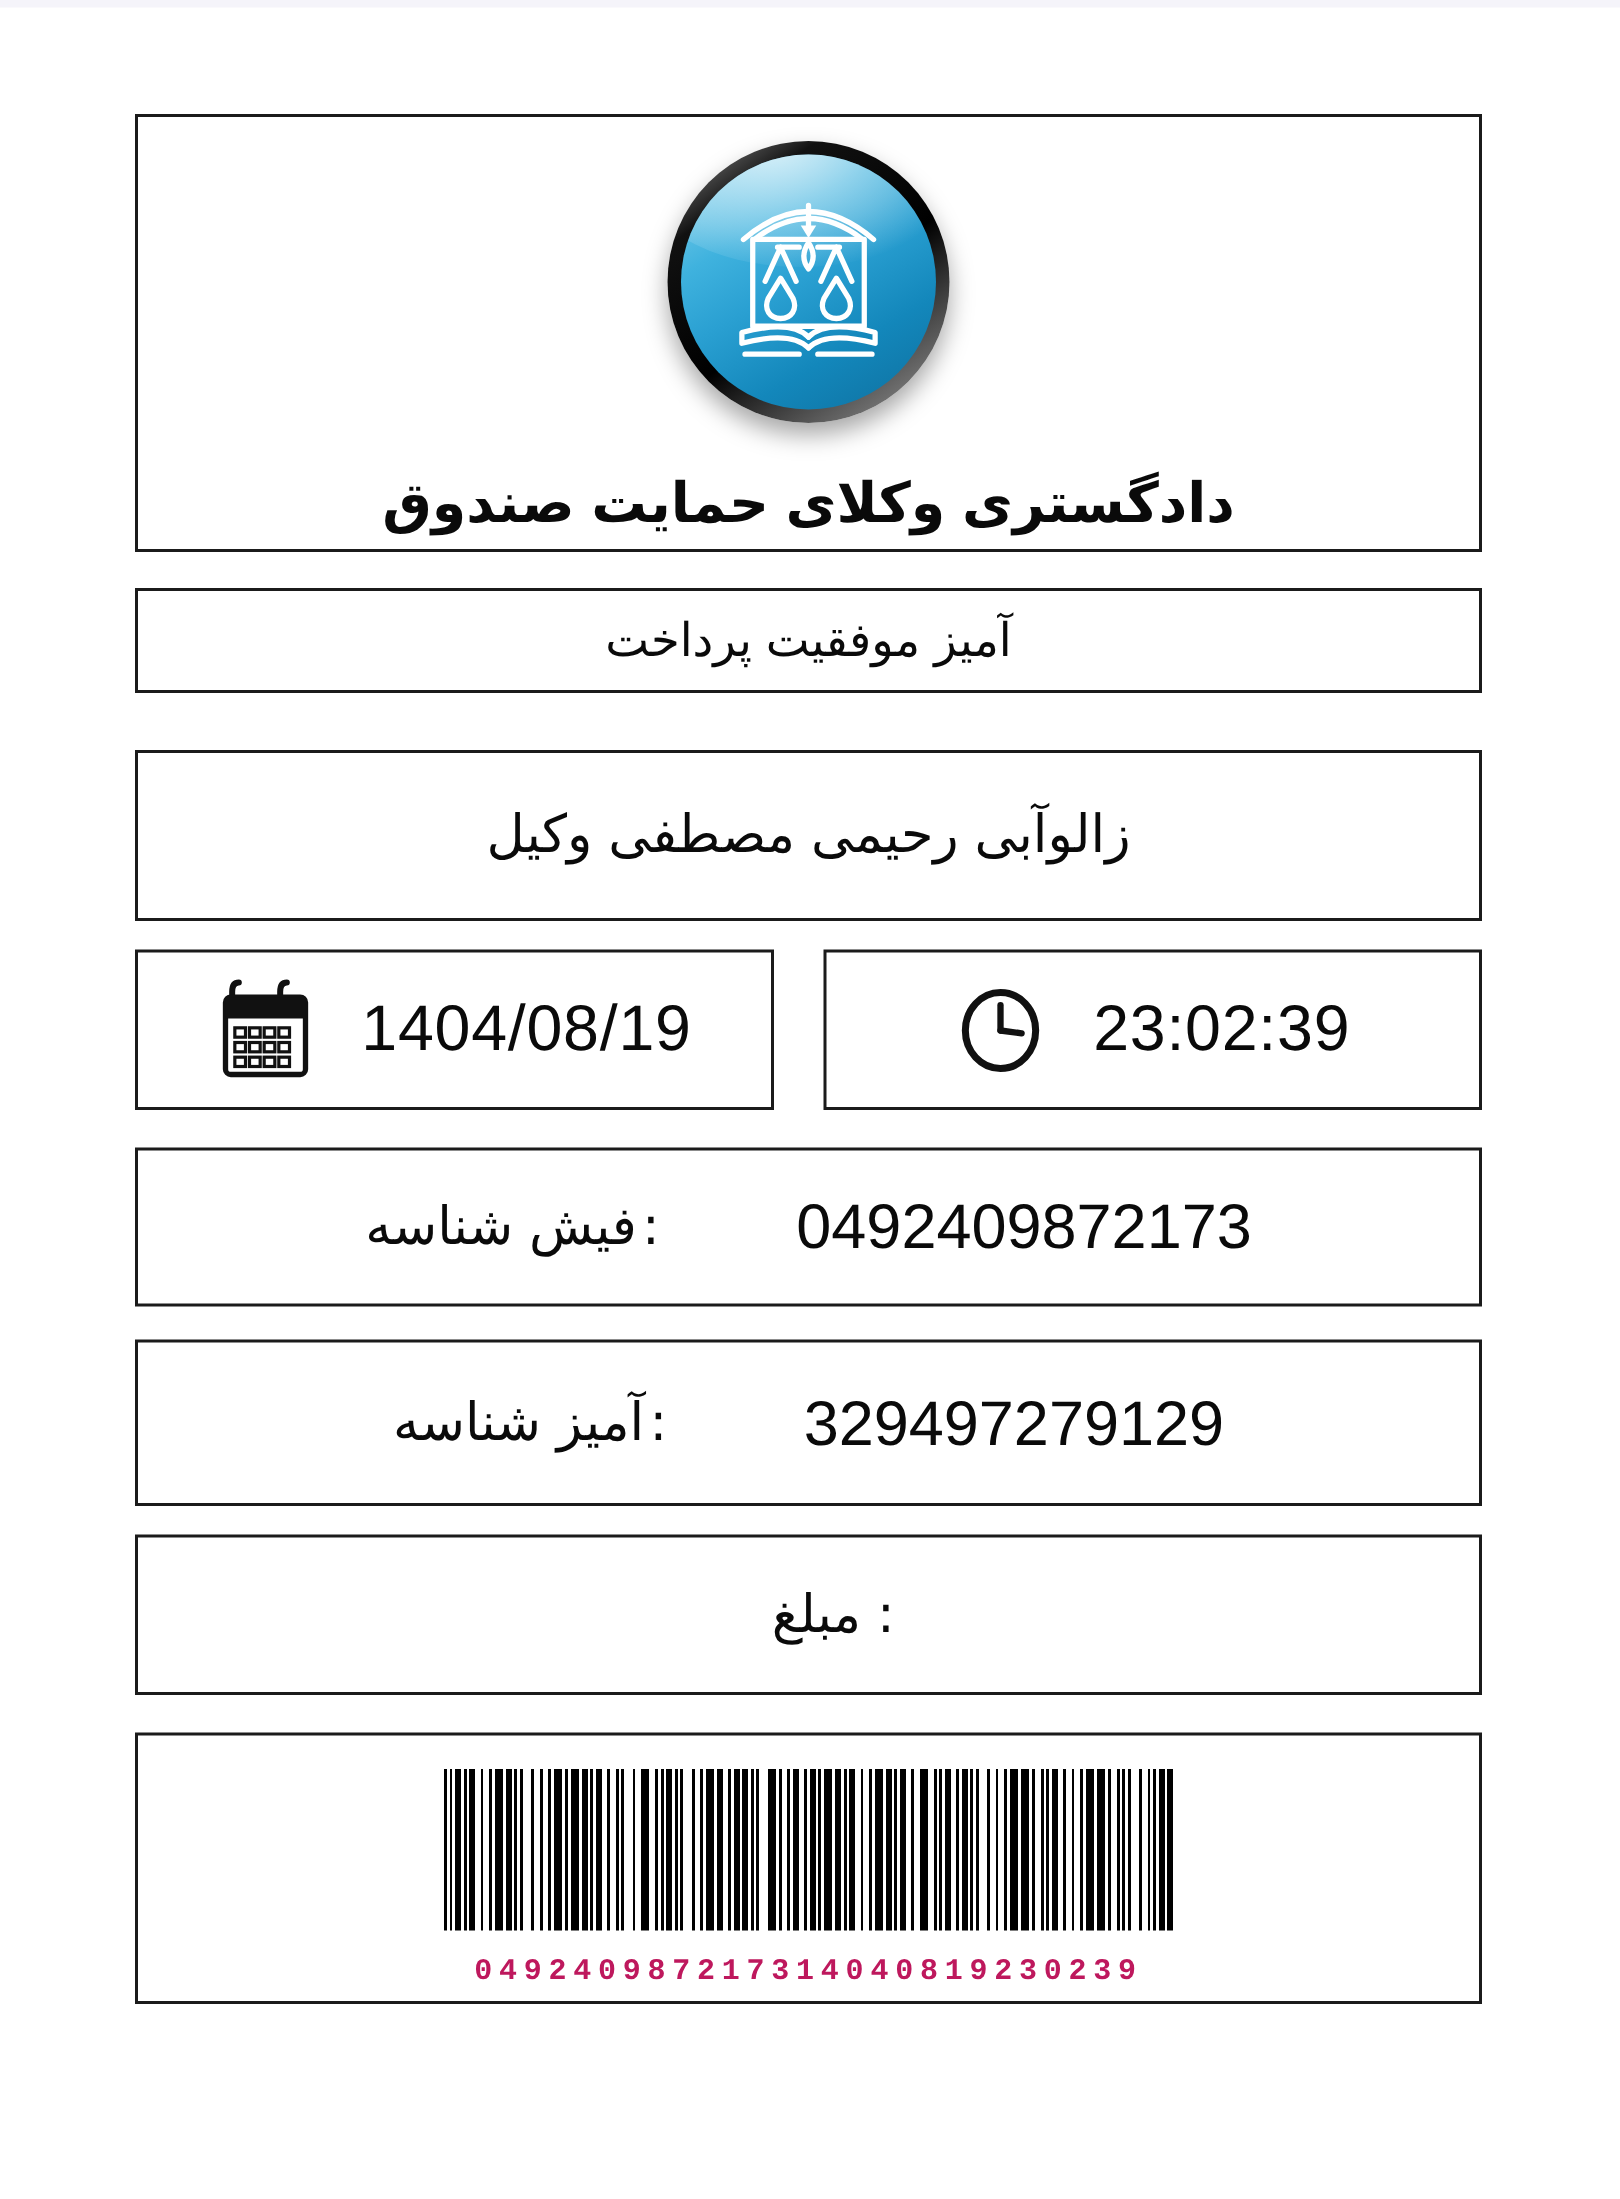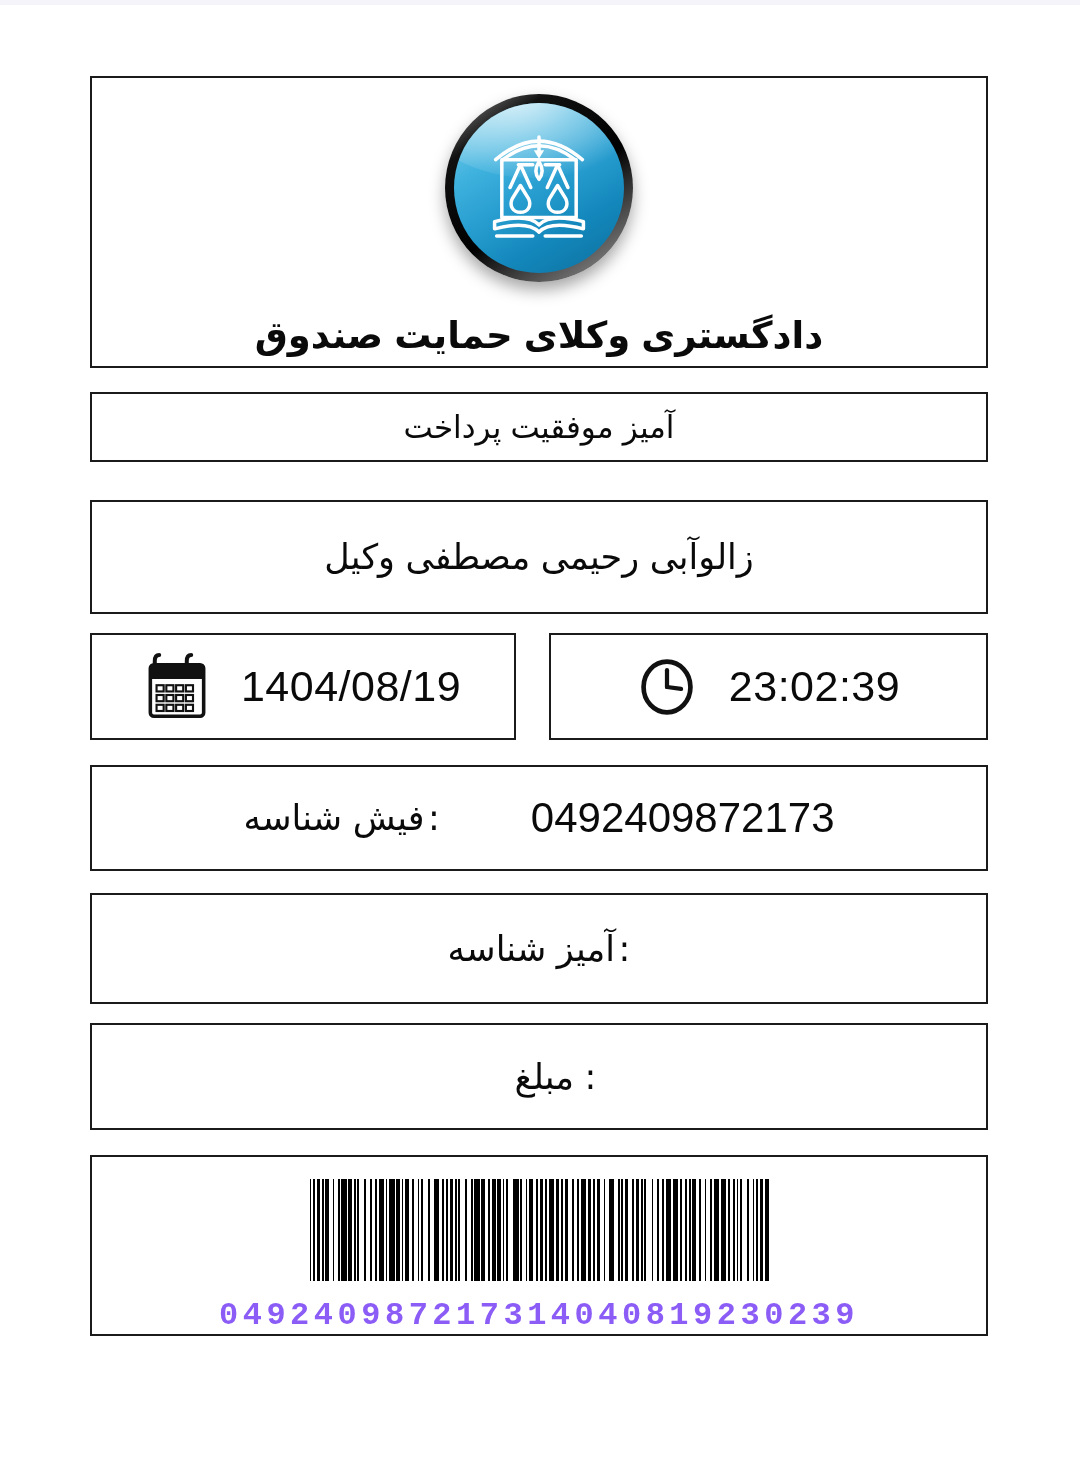--- a/index.html
+++ b/index.html
@@ -74,22 +74,22 @@
   .id-label{font-size:35px;}
   .id-value{font-size:42px;}
   .gap-md{margin-left:91px;}
   .gap-lg{margin-left:170px;}
 
   
   .barcode-svg{display:block;}
   .barcode-digits{
     margin-top:16px;
     font-family:"Liberation Mono","DejaVu Sans Mono",monospace;
-    font-size:32px;font-weight:bold;letter-spacing:4.5px;
-    color:#8b5cf6;
+    font-size:20px;font-weight:bold;letter-spacing:4.5px;
+    color:#be185d;
   }
 </style>
 </head>
 <body>
 
 <div class="page">
   <div class="top-strip"></div>
 
   <div class="box logo-box">
     <div class="logo-orb">
@@ -194,20 +194,21 @@
     </div>
   </div>
 
   <div class="box ref-box">
     <div class="id-row">
       <span class="id-label fa-line">
           <bdi dir="rtl" class="fa-tok">شناسه</bdi>
           <bdi dir="rtl" class="fa-tok">آمیز</bdi>
           <bdi dir="rtl" class="fa-tok tok-tight">:</bdi>
         </span>
+      <span class="id-value num gap-md">329497279129</span>
     </div>
   </div>
 
   <div class="box amount-box">
     <div class="id-row">
       <span class="id-label fa-line">
           <bdi dir="rtl" class="fa-tok">مبلغ</bdi>
           <bdi dir="rtl" class="fa-tok">:</bdi>
         </span>
     </div>

